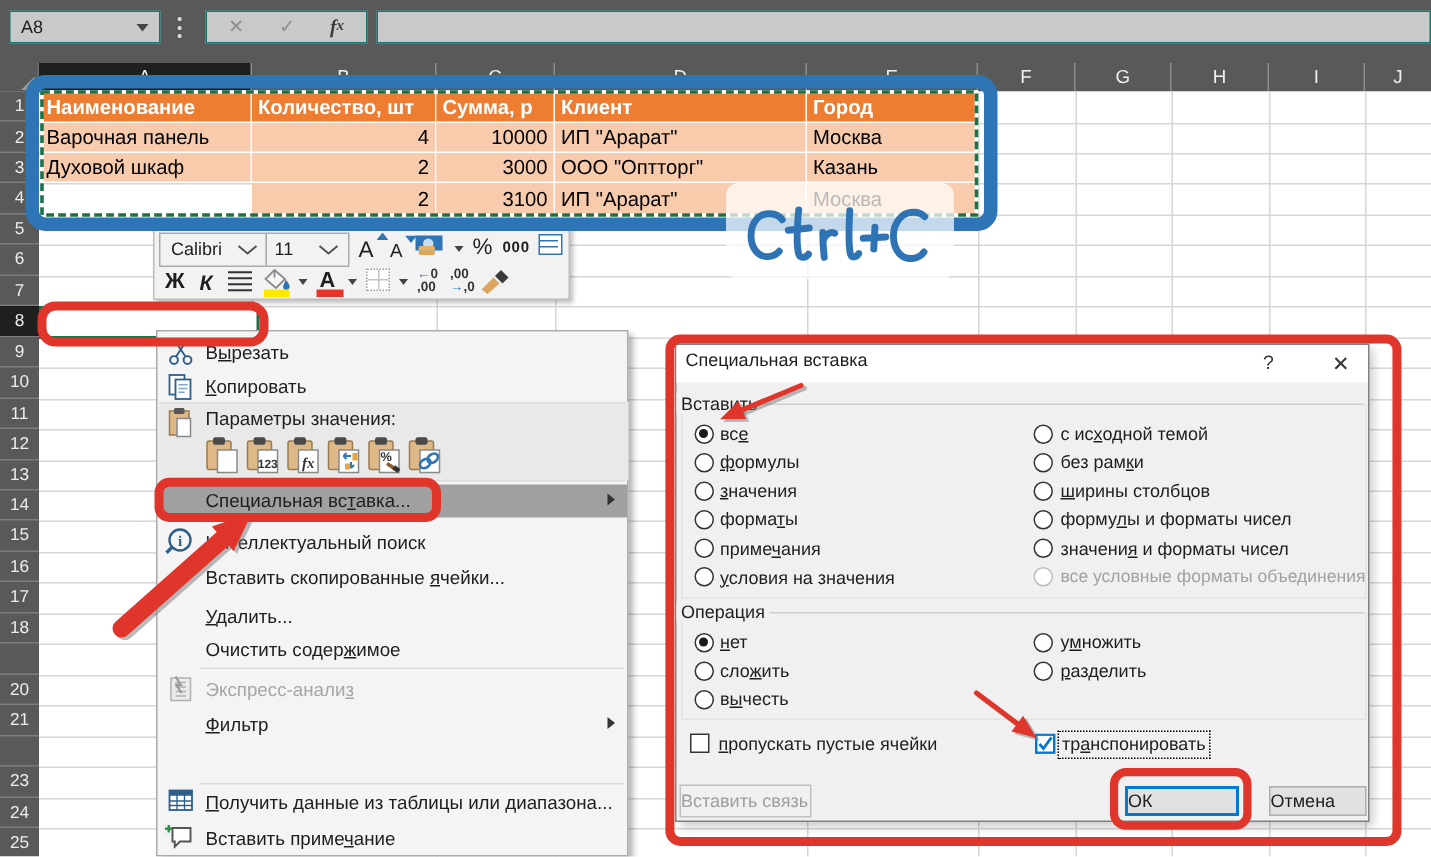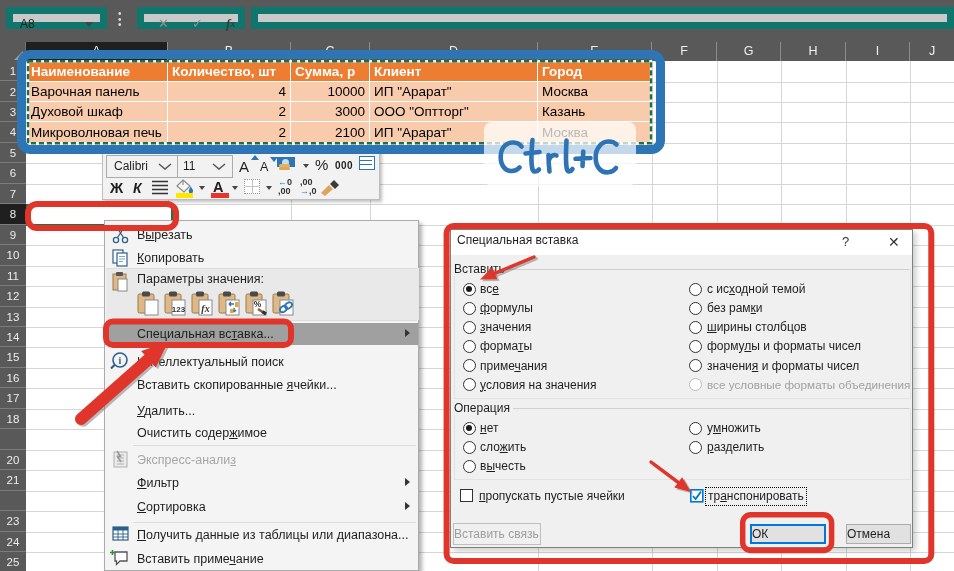--- a/index.html
+++ b/index.html
@@ -1,21 +1,21 @@
 <!DOCTYPE html>
 <html><head>
 <meta charset="utf-8">
 <style>
   html,body{margin:0;padding:0;}
   body{width:954px;height:571px;overflow:hidden;font-family:"Liberation Sans",sans-serif;}
   #stage{position:absolute;left:0;top:0;width:954px;height:571px;background:#fff;overflow:hidden;}
   .abs{position:absolute;}
   
   #chrome{left:0;top:0;width:954px;height:42px;background:#595959;}
-  .fbox{position:absolute;top:7px;height:22px;background:#c9c9c9;border:7px solid #0f766e;box-sizing:border-box;}
+  .fbox{position:absolute;top:7px;height:22px;background:#c9c9c9;border:1px solid #0f766e;box-sizing:border-box;}
   #namebox{left:6px;width:101px;color:#1e1e1e;font-size:12px;line-height:20px;padding-left:7px;}
   .dtri{position:absolute;width:0;height:0;border-left:4px solid transparent;border-right:4px solid transparent;border-top:5px solid #444;}
   #dots{left:118px;top:11px;width:4px;color:#dcdcdc;font-size:10px;line-height:5.5px;}
   #fbtns{left:137px;width:108px;}
   #fbtns span{position:absolute;top:0;line-height:20px;}
   #ffield{left:251px;width:703px;}
   
   #colhdr{left:0;top:42px;width:954px;height:19px;background:#595959;}
   .ch{position:absolute;top:0;height:19px;color:#f0f0f0;font-size:12.5px;text-align:center;line-height:19px;border-right:1px solid #8c8c8c;box-sizing:border-box;}
   #corner{left:0;top:42px;width:26px;height:19px;background:#595959;border-right:1px solid #6f6f6f;box-sizing:border-box;}
@@ -158,23 +158,22 @@
 <div class="tc td" style="left:27px;top:81.5px;width:141px;height:20.46px;">Варочная панель</div>
 <div class="tc td num" style="left:168px;top:81.5px;width:123px;height:20.46px;">4</div>
 <div class="tc td num" style="left:291px;top:81.5px;width:79px;height:20.46px;">10000</div>
 <div class="tc td" style="left:370px;top:81.5px;width:168px;height:20.46px;">ИП "Арарат"</div>
 <div class="tc td" style="left:538px;top:81.5px;width:113px;height:20.46px;">Москва</div>
 <div class="tc td" style="left:27px;top:101.9px;width:141px;height:20.46px;">Духовой шкаф</div>
 <div class="tc td num" style="left:168px;top:101.9px;width:123px;height:20.46px;">2</div>
 <div class="tc td num" style="left:291px;top:101.9px;width:79px;height:20.46px;">3000</div>
 <div class="tc td" style="left:370px;top:101.9px;width:168px;height:20.46px;">ООО "Оптторг"</div>
 <div class="tc td" style="left:538px;top:101.9px;width:113px;height:20.46px;">Казань</div>
-<div class="tc td" style="left:27px;top:122.4px;width:141px;height:20.46px;">Микроволновая печь</div>
 <div class="tc td num" style="left:168px;top:122.4px;width:123px;height:20.46px;">2</div>
-<div class="tc td num" style="left:291px;top:122.4px;width:79px;height:20.46px;">2100</div>
+<div class="tc td num" style="left:291px;top:122.4px;width:79px;height:20.46px;">3100</div>
 <div class="tc td" style="left:370px;top:122.4px;width:168px;height:20.46px;">ИП "Арарат"</div>
 <div class="tc td" style="left:538px;top:122.4px;width:113px;height:20.46px;">Москва</div>
 
   <div class="abs" id="a8"></div>
 
   <div class="abs" id="minibar">
 <div class="combo" style="position:absolute;left:3px;top:7px;width:72px;height:23px;line-height:21px;padding-left:7px;">Calibri</div>
 <svg class="mb" style="left:55px;top:15px;" width="14" height="7">
         <polyline points="1,1 7.0,6 13,1" fill="none" stroke="#555" stroke-width="1.4"></polyline>
       </svg>
@@ -264,24 +263,20 @@
         <span class="txt"><u>У</u>далить...</span>
       </div>
 <div class="mi" style="top:201.0px;">
         <span class="txt">Очистить содер<u>ж</u>имое</span>
       </div>
 <div class="mi gray" style="top:227.5px;">
         <span class="txt">Экспресс-анали<u>з</u></span>
       </div>
 <div class="mi" style="top:250.5px;">
         <span class="txt"><u>Ф</u>ильтр</span>
-        <span class="sub"></span>
-      </div>
-<div class="mi" style="top:274.5px;">
-        <span class="txt"><u>С</u>ортировка</span>
         <span class="sub"></span>
       </div>
 <div class="mi" style="top:303.0px;">
         <span class="txt"><u>П</u>олучить данные из таблицы или диапазона...</span>
       </div>
 <div class="mi" style="top:327.0px;">
         <span class="txt">Вставить приме<u>ч</u>ание</span>
       </div>
 <div class="msep" style="top:223.5px;"></div>
 <div class="msep" style="top:300.5px;"></div>

